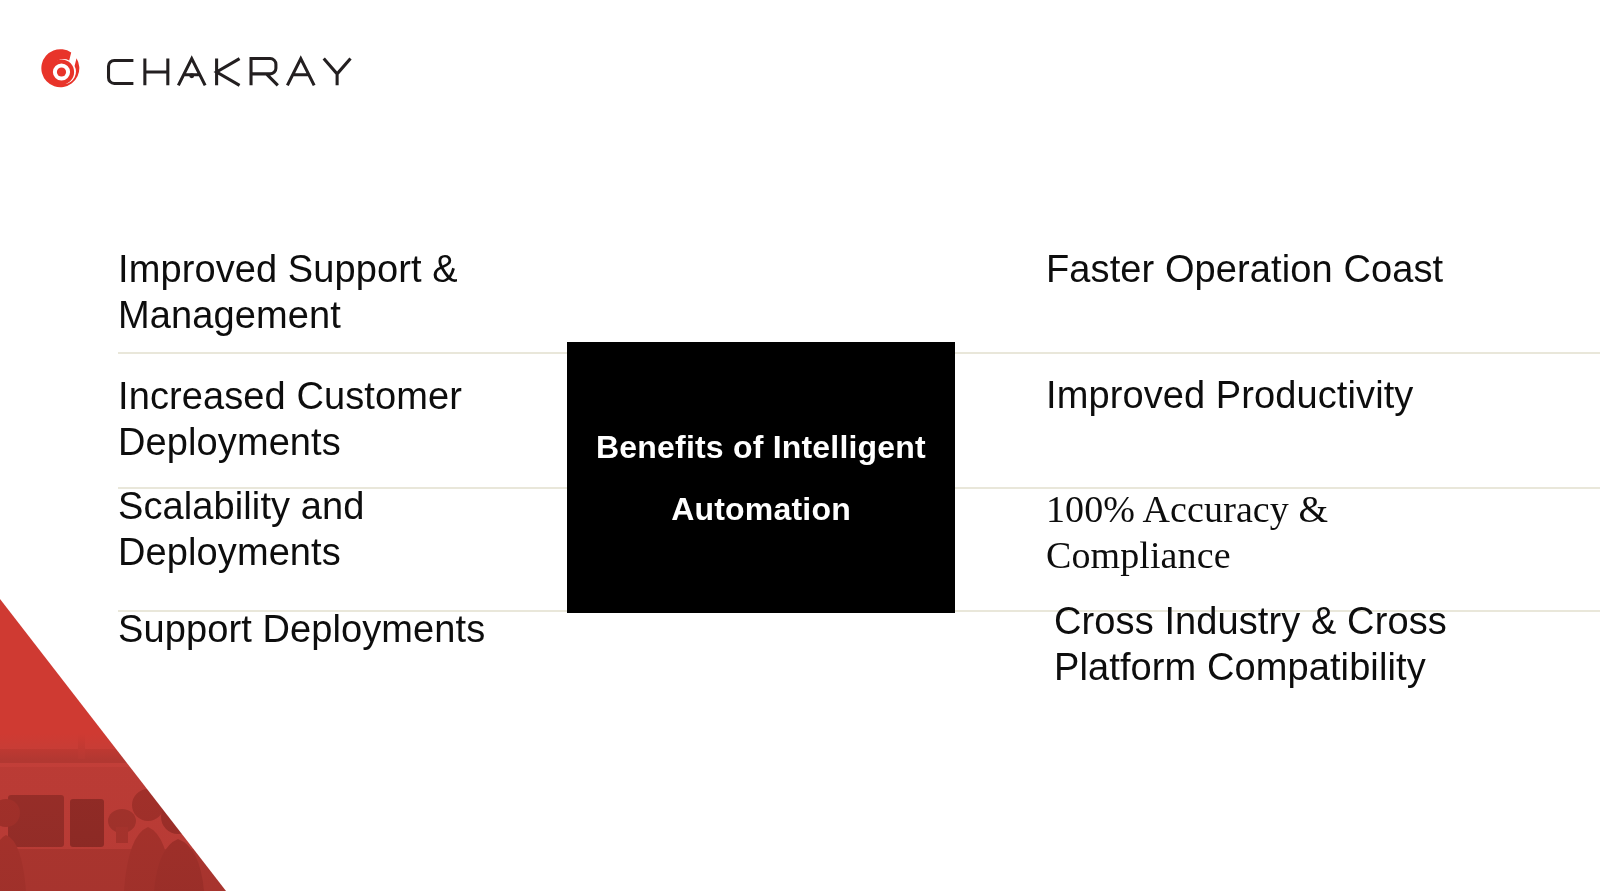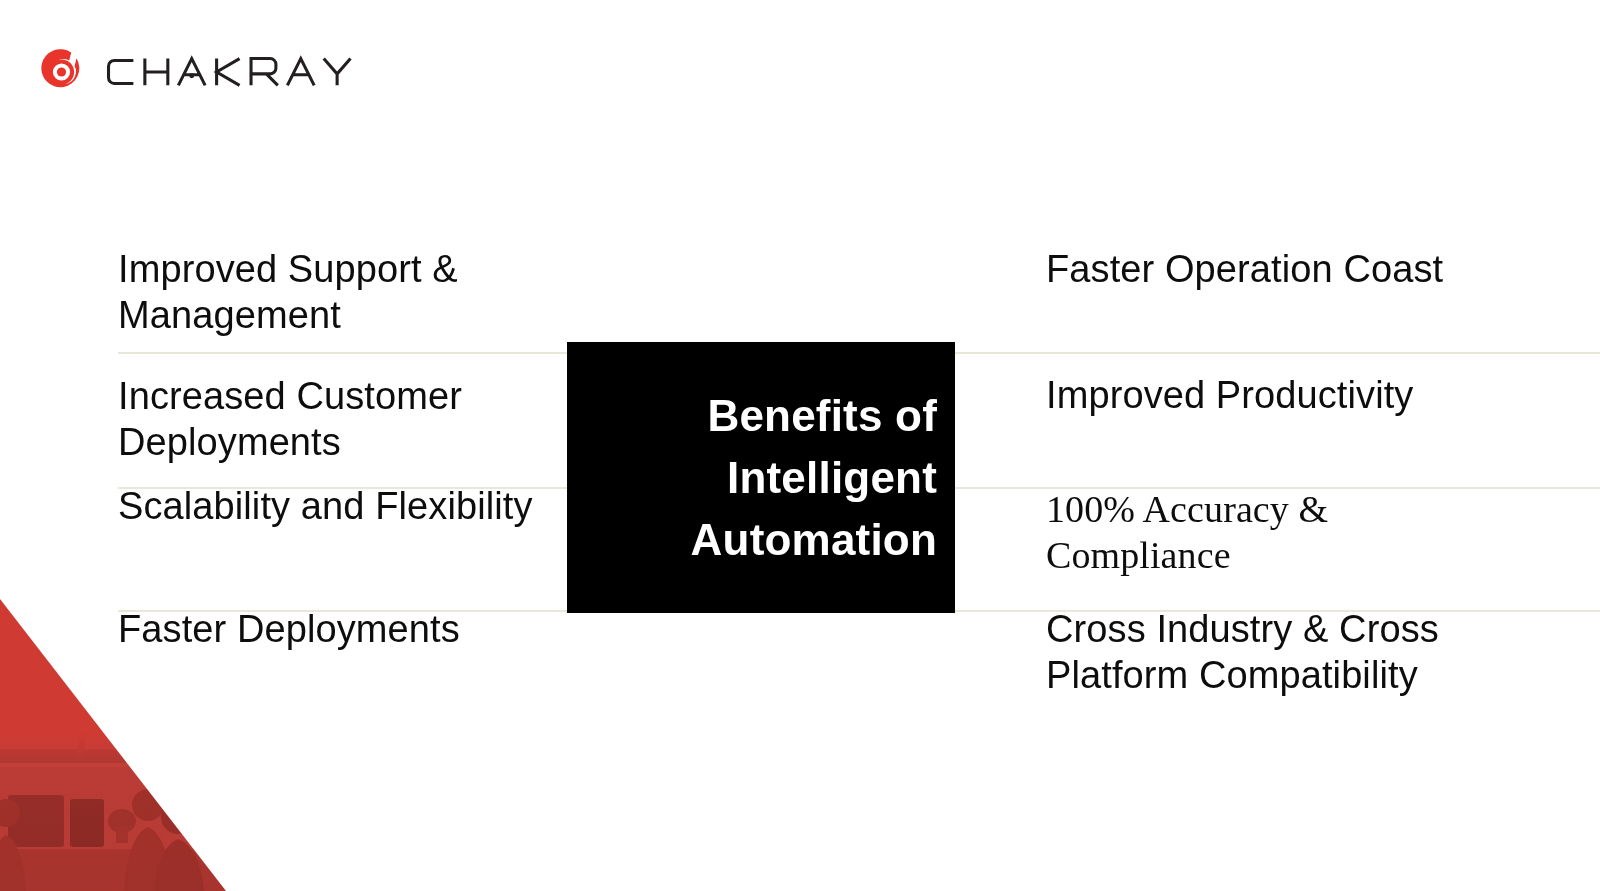--- a/index.html
+++ b/index.html
@@ -96,21 +96,21 @@
   }
 
   
   .row-1 { position: absolute; top: 0px; }
   .row-2 { position: absolute; top: 127px; }
   .row-3 { position: absolute; top: 237px; }
   .row-4 { position: absolute; top: 360px; }
 
   .col-right .row-2 { top: 126px; }
   .col-right .row-3 { top: 240px; font-family: Liberation Serif, serif; }
-  .col-right .row-4 { top: 360px; }
+  .col-right .row-4 { top: 352px; margin-left: 8px; }
 
   
   .rule {
     position: absolute;
     left: 118px;
     width: 1482px;
     height: 2px;
     background: #e9e7da;
   }
   .rule-1 { top: 352px; }
@@ -126,23 +126,23 @@
     height: 271px;
     background: #000000;
     display: flex;
     align-items: center;
     justify-content: center;
     z-index: 5;
   }
   .callout-title {
     color: #ffffff;
     font-weight: bold;
-    font-size: 44px;
+    font-size: 32px;
     line-height: 62px;
-    text-align: right;
+    text-align: center;
     letter-spacing: 0.2px;
     padding: 0 18px;
   }
 </style>
 </head>
 <body>
 
 <div class="slide">
 
   <div class="logo">
@@ -179,22 +179,22 @@
 
   <div class="rule rule-1"></div>
   <div class="rule rule-2"></div>
   <div class="rule rule-3"></div>
 
   <div class="grid">
 
     <div class="col col-left">
       <div class="benefit row-1">Improved Support &amp; Management</div>
       <div class="benefit row-2">Increased Customer Deployments</div>
-      <div class="benefit row-3">Scalability and Flexibility</div>
-      <div class="benefit row-4">Faster Deployments</div>
+      <div class="benefit row-3">Scalability and Deployments</div>
+      <div class="benefit row-4">Support Deployments</div>
     </div>
 
     <div class="col col-right">
       <div class="benefit row-1">Faster Operation Coast</div>
       <div class="benefit row-2">Improved Productivity</div>
       <div class="benefit row-3">100% Accuracy &amp; Compliance</div>
       <div class="benefit row-4">Cross Industry &amp; Cross Platform Compatibility</div>
     </div>
 
   </div>

